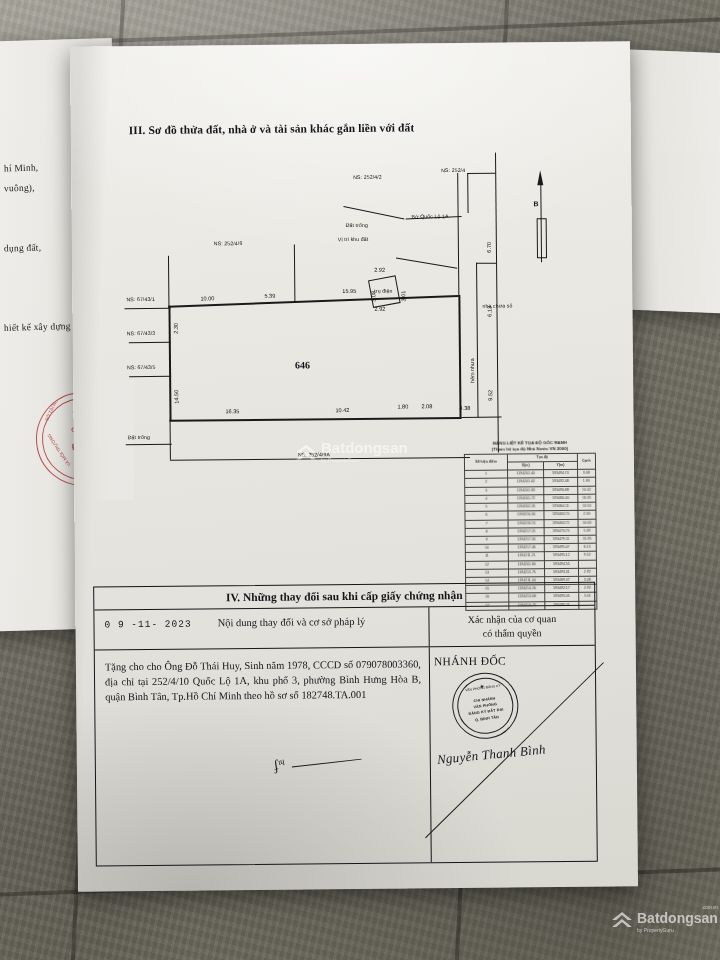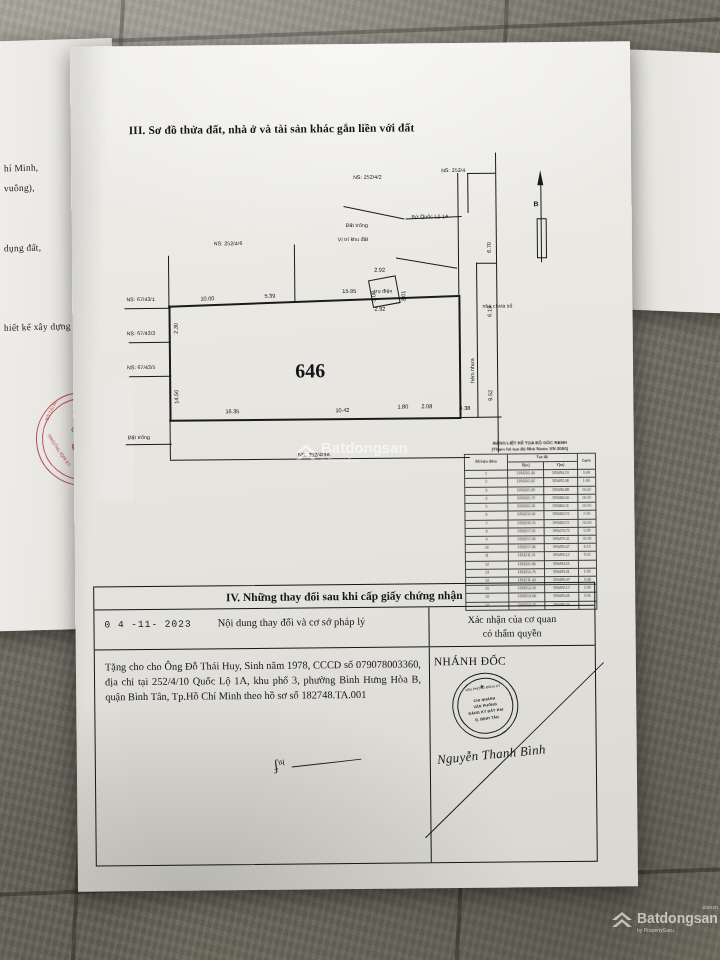--- a/index.html
+++ b/index.html
@@ -66,21 +66,21 @@
   #sec3-title{position:absolute;left:58px;top:78px;font-size:11.5px;font-weight:bold;letter-spacing:.1px;}
 
   
   #diagram{position:absolute;left:52px;top:110px;width:480px;height:415px;}
   .ln{position:absolute;background:#1a1a1a;}
   .lh{height:1px;}
   .lv{width:1px;}
   .lbl{position:absolute;font-size:5.2px;color:#111;white-space:nowrap;font-family:"Liberation Sans",sans-serif;letter-spacing:.1px;}
   .dim{position:absolute;font-size:5.6px;color:#111;white-space:nowrap;font-family:"Liberation Sans",sans-serif;}
   .vert{transform:rotate(-90deg);transform-origin:left top;}
-  #parcel-no{position:absolute;left:170px;top:205px;font-size:20px;font-weight:bold;font-family:"Liberation Serif",serif;}
+  #parcel-no{position:absolute;left:170px;top:205px;font-size:10px;font-weight:bold;font-family:"Liberation Serif",serif;}
 
   
   #coord-table{position:absolute;left:338px;top:288px;width:132px;}
   #coord-title{text-align:center;font-size:4.4px;font-weight:bold;font-family:"Liberation Sans",sans-serif;line-height:1.35;color:#111;}
   #coord-table table{border-collapse:collapse;width:132px;margin-top:1px;}
   #coord-table th,#coord-table td{
     border:.5px solid #2a2a2a;font-size:3.5px;text-align:center;
     font-family:"Liberation Sans",sans-serif;color:#1a1a1a;padding:0;height:7.2px;line-height:7.2px;
   }
   #coord-table th{font-weight:bold;}
@@ -381,21 +381,21 @@
           </table>
         </div>
 
       </div>
 
       <div id="sec4">
         <div id="sec4-head">IV. Những thay đổi sau khi cấp giấy chứng nhận</div>
 
         <div class="row" id="sec4-sub">
           <div class="cell-l">
-            <div id="sec4-date">0 4 -11- 2023</div>
+            <div id="sec4-date">0 9 -11- 2023</div>
             <div id="sec4-colh">Nội dung thay đổi và cơ sở pháp lý</div>
           </div>
           <div class="cell-r">
             <div id="sec4-colh2">
               <div>Xác nhận của cơ quan</div>
               <div>có thẩm quyền</div>
             </div>
           </div>
         </div>
 

